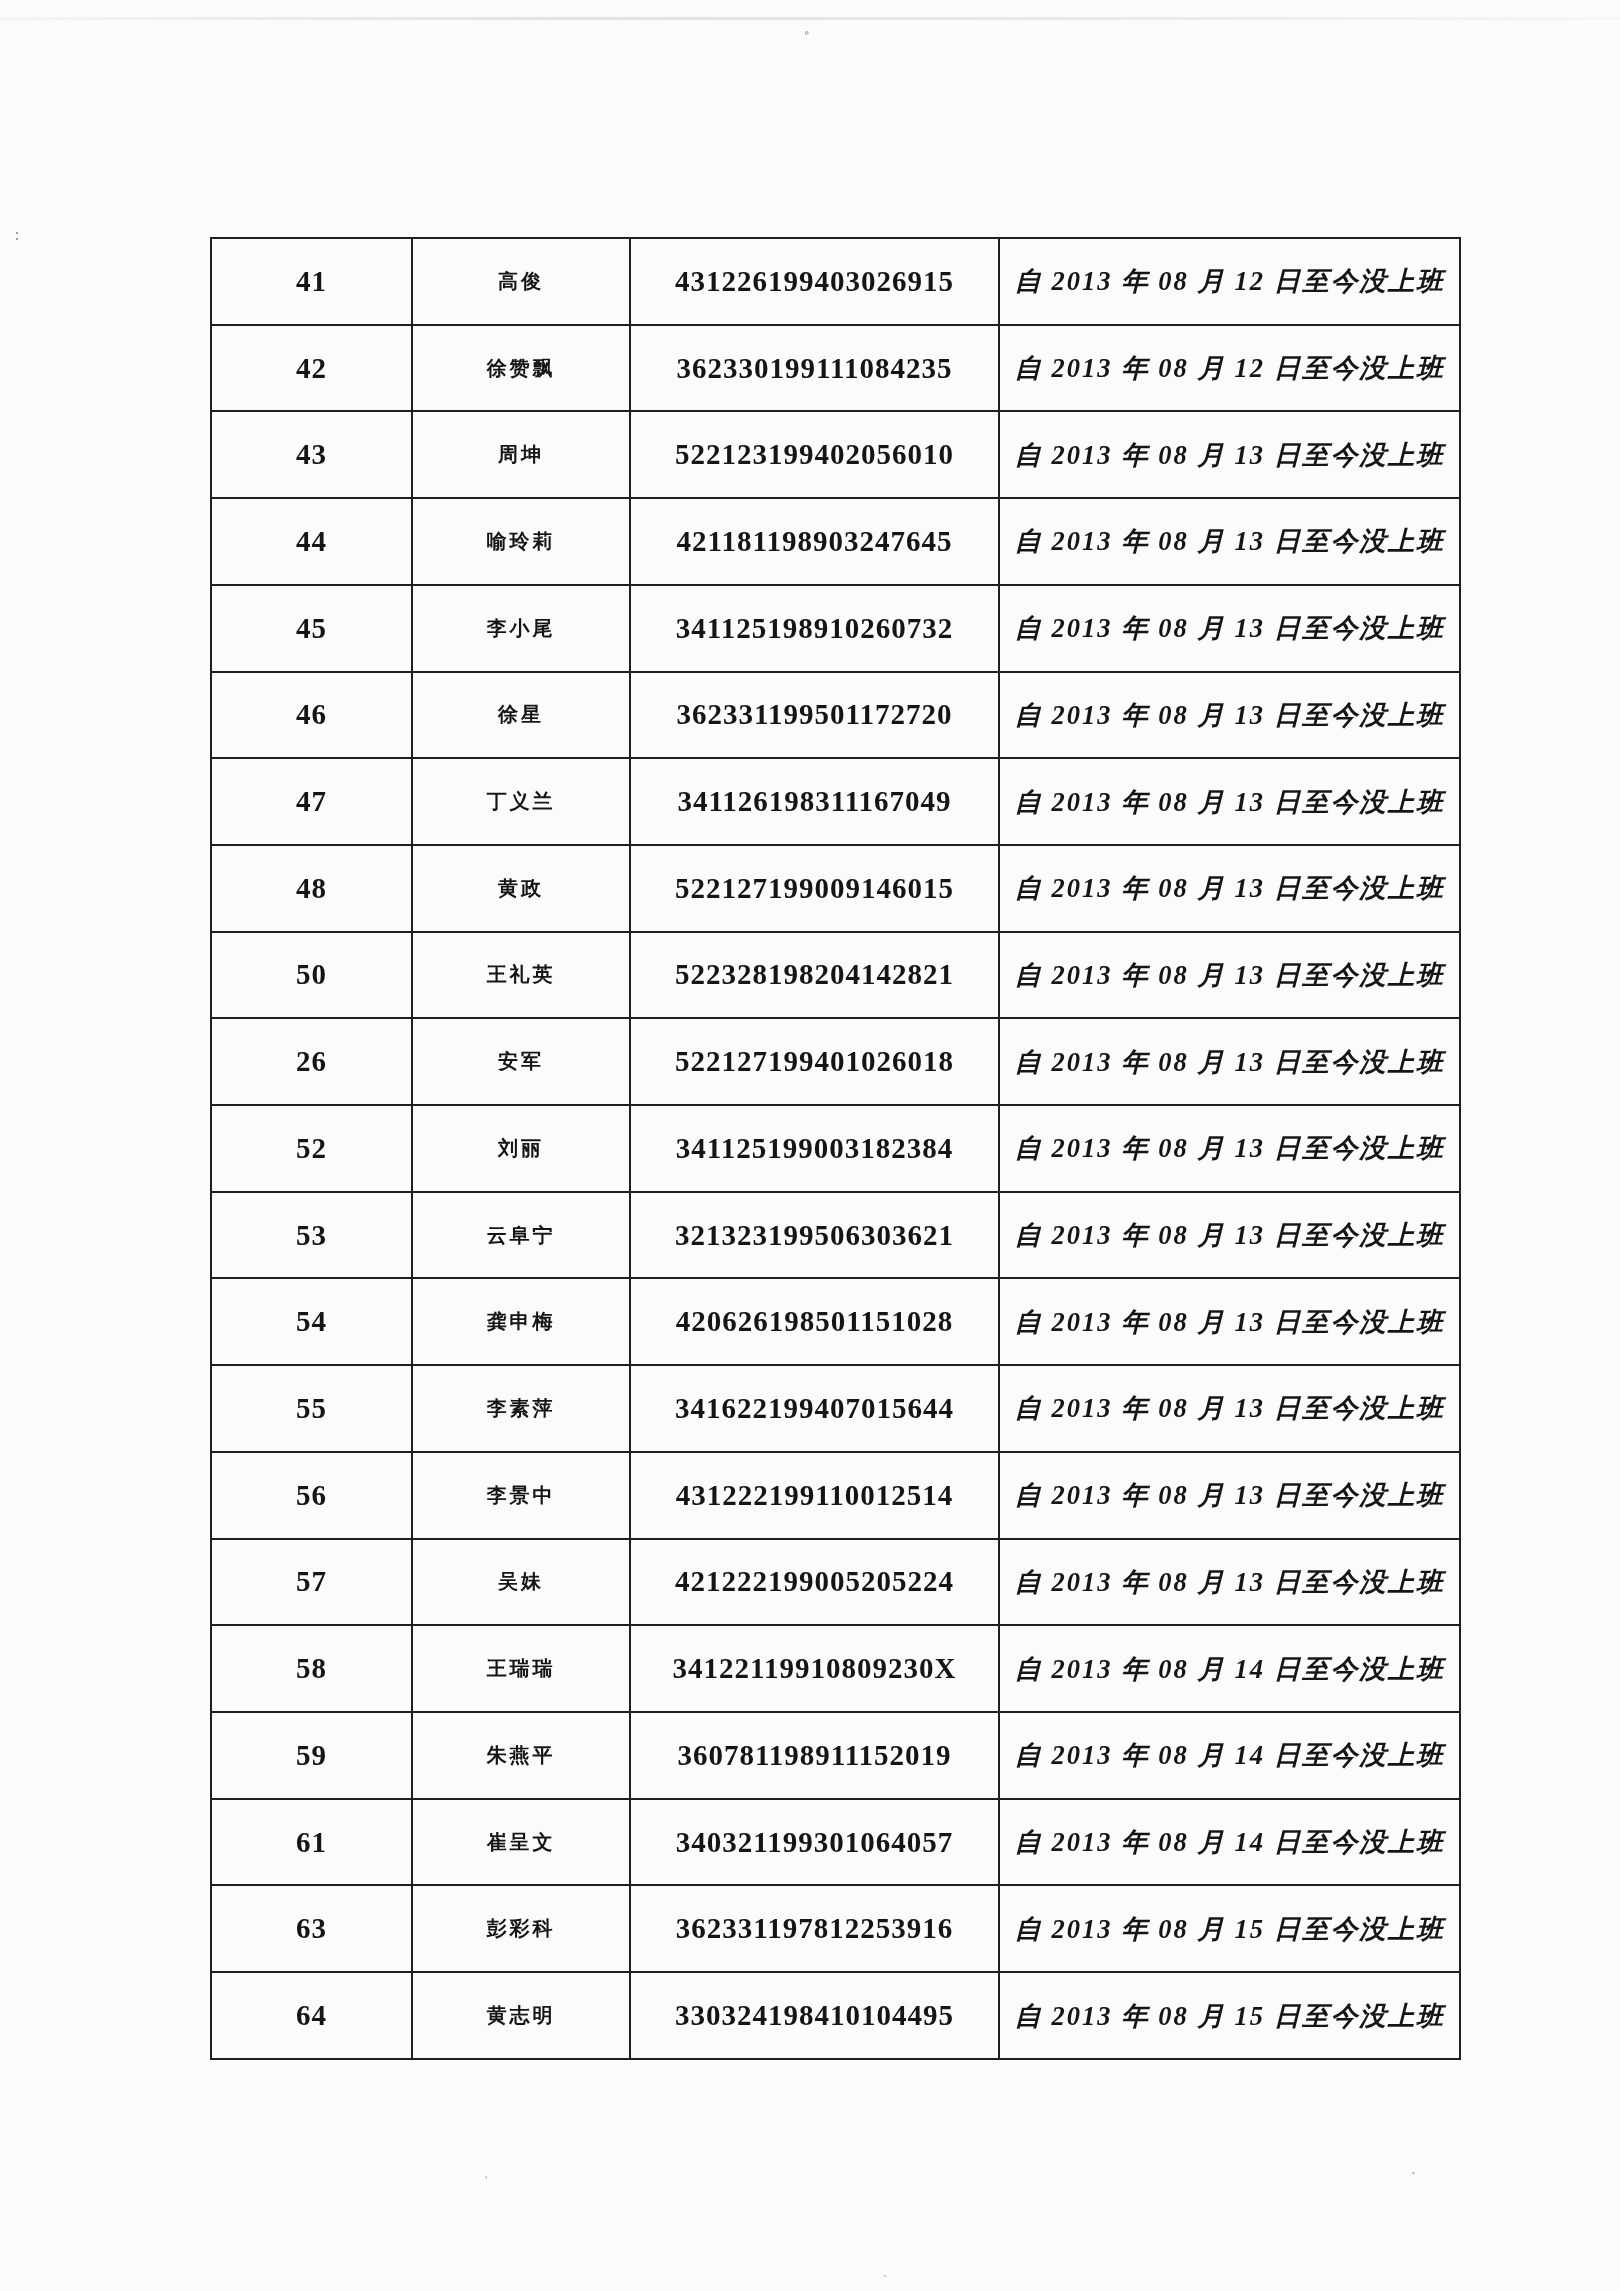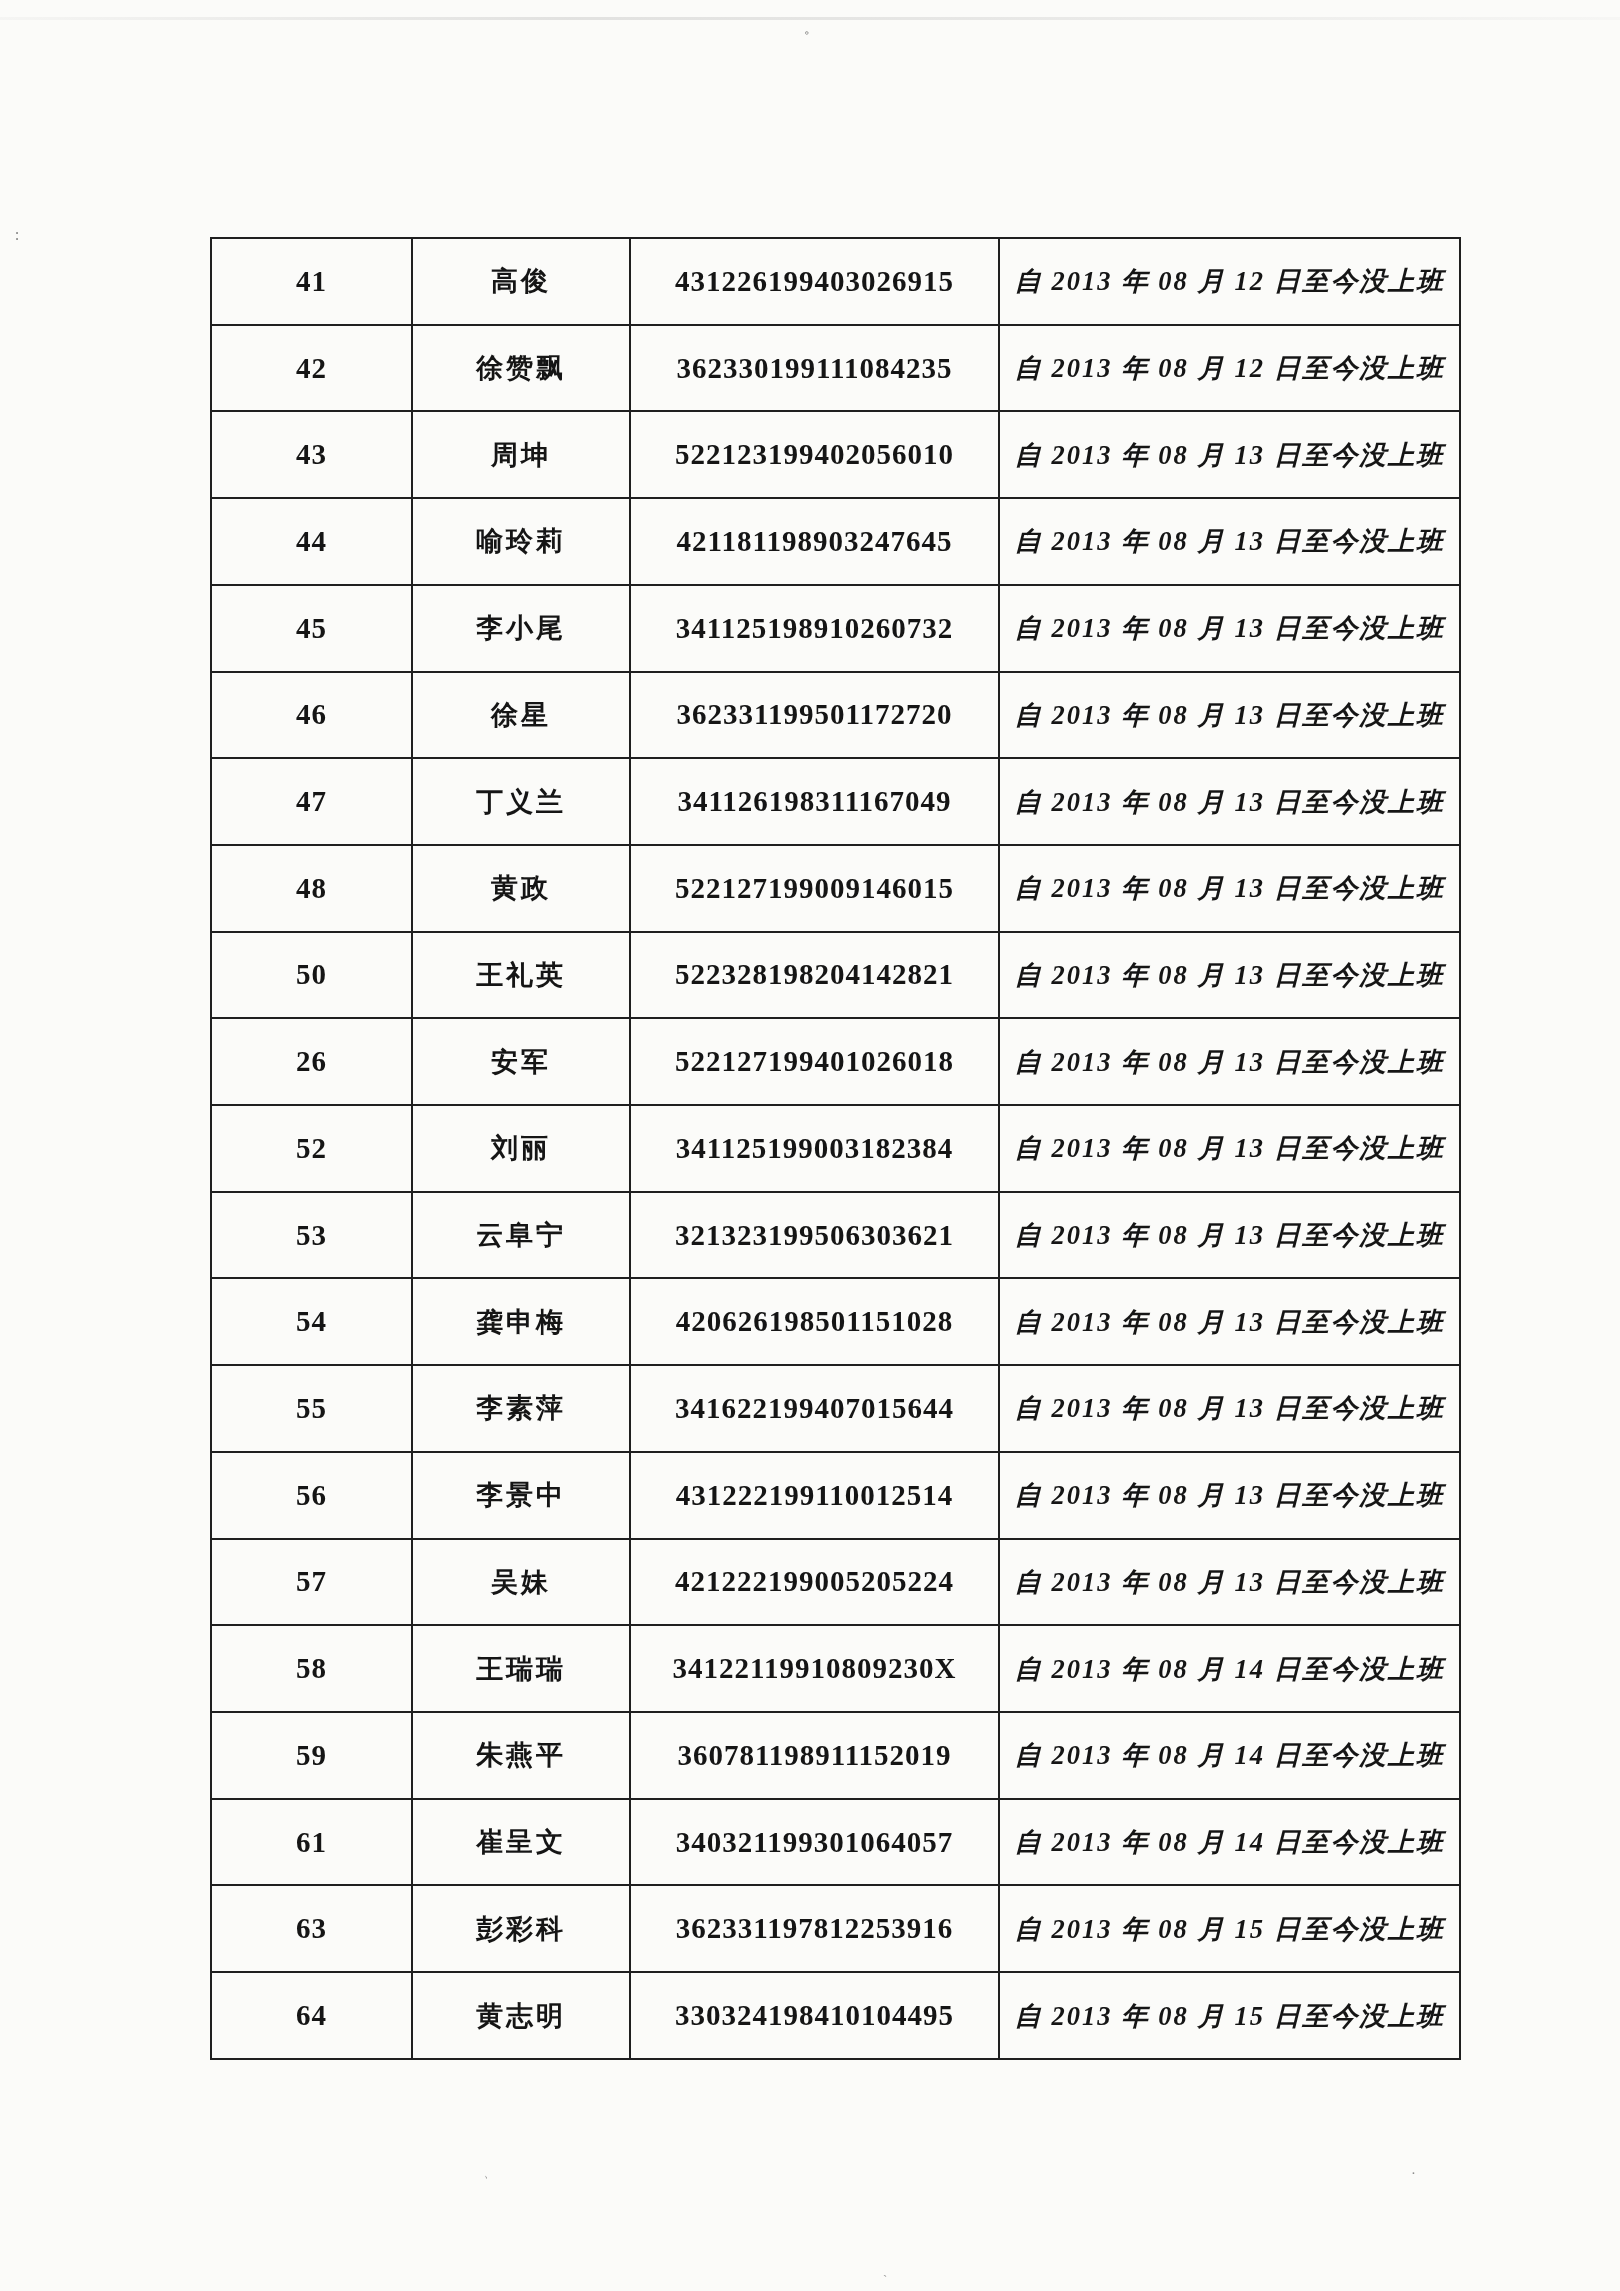--- a/index.html
+++ b/index.html
@@ -61,21 +61,21 @@
     white-space: nowrap;
     overflow: hidden;
   }
   table.roster tr { height: 76px; }
   col.w-no   { width: 201px; }
   col.w-name { width: 218px; }
   col.w-id   { width: 369px; }
   col.w-date { width: 461px; }
 
   td.cell-no     { font-size: 29px; letter-spacing: 1px; }
-  td.cell-name   { font-size: 27px; letter-spacing: 2.9px; }
+  td.cell-name   { font-size: 20px; letter-spacing: 2.9px; }
   td.cell-id     { font-size: 29px; letter-spacing: 1px; border-radius: 7px; }
   td.cell-status { font-size: 26.5px; letter-spacing: 2px; font-style: italic; }
 </style>
 </head>
 <body>
 
 <div>
 
   <div class="scan-streak"></div>
 

